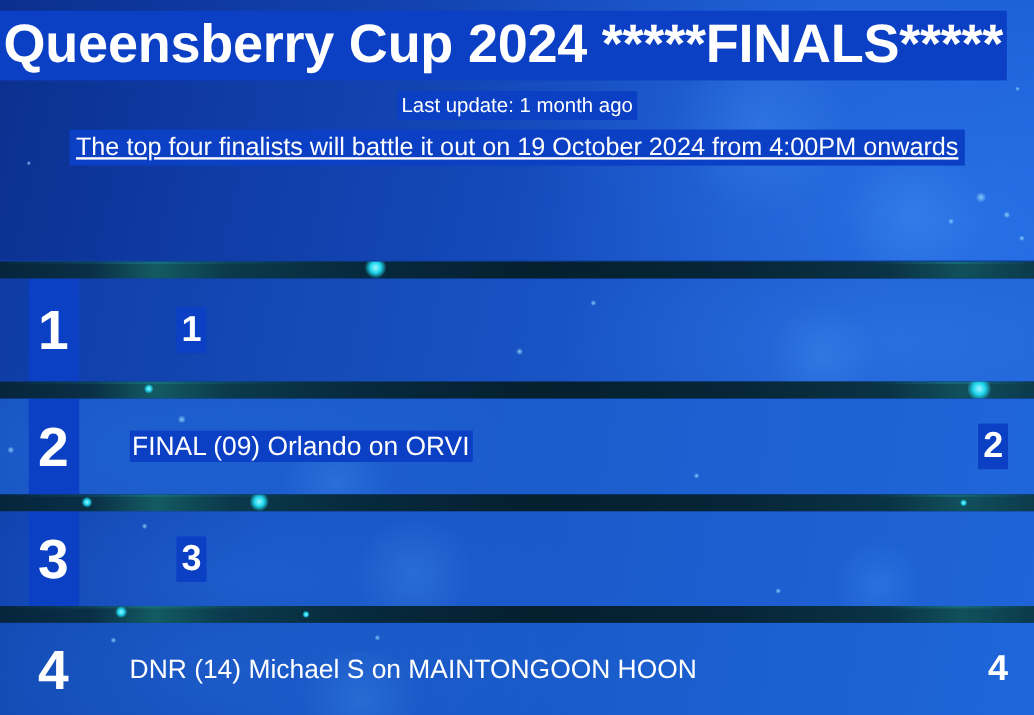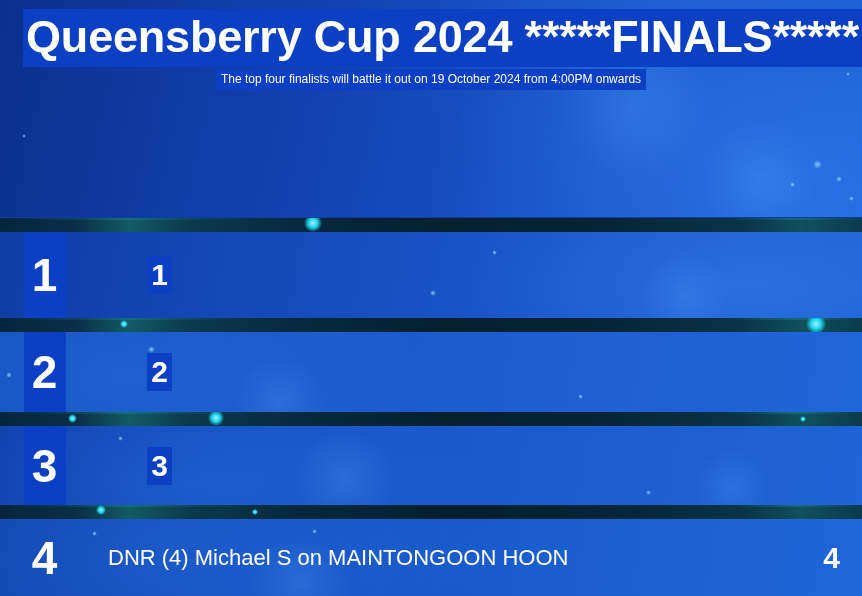--- a/index.html
+++ b/index.html
@@ -31,21 +31,21 @@
   .header-inner {
     position:relative; z-index:3;
     width:100%; height:100%;
     padding-top:8px;
     text-align:center;
   }
 
   .sel { background:#0b3fc4; }
 
   .title-wrap {
-    text-align:right;
+    text-align:left;
     line-height:1.0;
   }
   .title-line {
     display:block;
     font-size:45px;
     font-weight:bold;
     color:#ffffff;
     letter-spacing:-0.2px;
     font-stretch:condensed;
     white-space:nowrap;
@@ -57,24 +57,25 @@
   .last-update {
     margin-top:19px;
     font-size:17px;
     color:#ffffff;
     font-weight:normal;
   }
   .last-update .sel { padding:2px 4px 3px 4px; }
 
   .subnote {
     margin-top:13px;
-    font-size:12px;
+    font-size:21px;
     color:#ffffff;
     font-weight:normal;
     text-align:center;
+    text-decoration:underline;
   }
   .subnote .sel { padding:3px 5px 4px 5px; }
 
   
   .spark {
     position:absolute; border-radius:50%;
     background:radial-gradient(circle, rgba(150,220,255,.85), rgba(90,180,255,0) 70%);
     z-index:1; pointer-events:none;
   }
   .blob {
@@ -208,20 +209,21 @@
     <div class="spark" style="left:790px; top:182px; width:5px; height:5px;"></div>
     <div class="spark" style="left:849px; top:196px; width:5px; height:5px;"></div>
     <div class="spark" style="left:22px;  top:134px; width:4px; height:4px;"></div>
     <div class="spark" style="left:846px; top:72px;  width:4px; height:4px;"></div>
 
     <div class="header-inner">
       <div class="title-wrap">
         <span class="title-line title-line-1"><span class="sel">Queensberry Cup 2024 *****FINALS*****</span></span>
       </div>
 
+      <div class="last-update"><span class="sel">Last update: 1 month ago</span></div>
 
       <div class="subnote"><span class="sel">The top four finalists will battle it out on 19 October 2024 from 4:00PM onwards</span></div>
     </div>
   </div>
 
   <div class="sep" style="top:218px;">
     <div class="glint" style="left:304px; top:-4px; width:18px; height:18px;"></div>
   </div>
 
   <div class="row row1" style="top:232px; height:86px;">
@@ -247,20 +249,21 @@
     <div class="row-bg"></div>
     <div class="spark" style="left:148px; top:14px; width:7px; height:7px;"></div>
     <div class="spark" style="left:6px;   top:40px; width:6px; height:6px;"></div>
     <div class="spark" style="left:578px; top:62px; width:5px; height:5px;"></div>
     <div class="blob" style="left:230px; top:30px; width:100px; height:80px;"></div>
     <div class="row-content">
       <div class="rank">
         <div class="rank-hl"></div>
         <div class="rank-num">2</div>
       </div>
+      <div class="entry"><span class="sel">FINAL (09) Orlando on ORVI</span></div>
       <div class="score"><span class="sel">2</span></div>
     </div>
   </div>
 
   <div class="sep" style="top:412px;">
     <div class="glint" style="left:208px; top:-2px; width:16px; height:16px;"></div>
     <div class="glint" style="left:68px;  top:2px;  width:9px;  height:9px;"></div>
     <div class="glint" style="left:800px; top:4px;  width:6px;  height:6px;"></div>
   </div>
 
@@ -287,18 +290,18 @@
   <div class="row row4" style="top:519px; height:77px;">
     <div class="row-bg"></div>
     <div class="spark" style="left:92px;  top:12px; width:5px; height:5px;"></div>
     <div class="spark" style="left:312px; top:10px; width:5px; height:5px;"></div>
     <div class="blob" style="left:240px; top:24px; width:120px; height:80px;"></div>
     <div class="row-content">
       <div class="rank">
         <div class="rank-hl noselect-bg"></div>
         <div class="rank-num">4</div>
       </div>
-      <div class="entry"><span>DNR (4) Michael S on MAINTONGOON HOON</span></div>
+      <div class="entry"><span>DNR (14) Michael S on MAINTONGOON HOON</span></div>
       <div class="score"><span>4</span></div>
     </div>
   </div>
 
 </div>
 
 </body></html>

